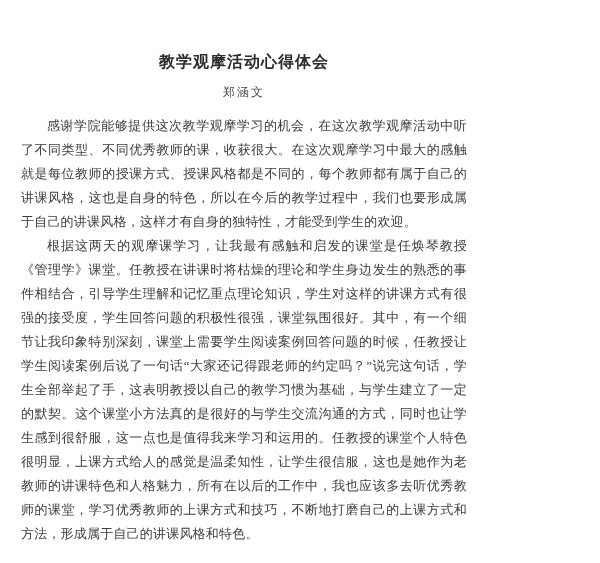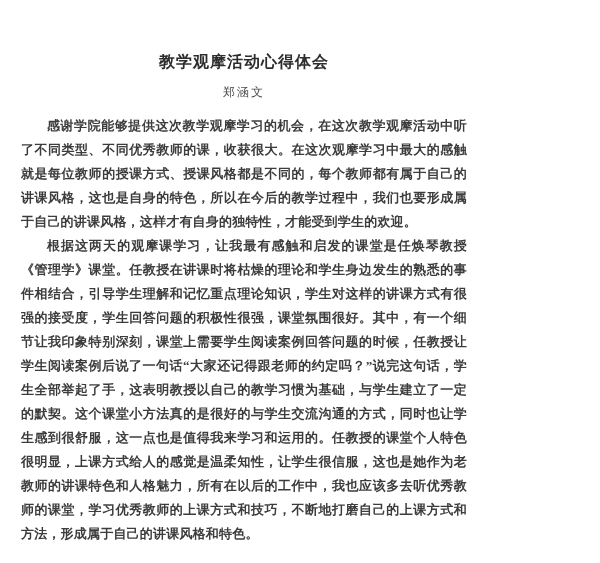--- a/index.html
+++ b/index.html
@@ -42,21 +42,20 @@
     font-size: 13px;
     line-height: 24px;
     color: #3c3c3c;
     text-align: justify;
     text-justify: inter-ideograph;
     letter-spacing: 0.2px;
   }
   .doc-body p {
     margin: 0;
     text-indent: 2em;
-    font-weight: bold;
   }
 </style>
 </head>
 <body>
 
 <div class="page">
   <div class="doc-title">教学观摩活动心得体会</div>
   <div class="doc-author">郑涵文</div>
   <div class="doc-body">
     <p>感谢学院能够提供这次教学观摩学习的机会，在这次教学观摩活动中听了不同类型、不同优秀教师的课，收获很大。在这次观摩学习中最大的感触就是每位教师的授课方式、授课风格都是不同的，每个教师都有属于自己的讲课风格，这也是自身的特色，所以在今后的教学过程中，我们也要形成属于自己的讲课风格，这样才有自身的独特性，才能受到学生的欢迎。</p>

